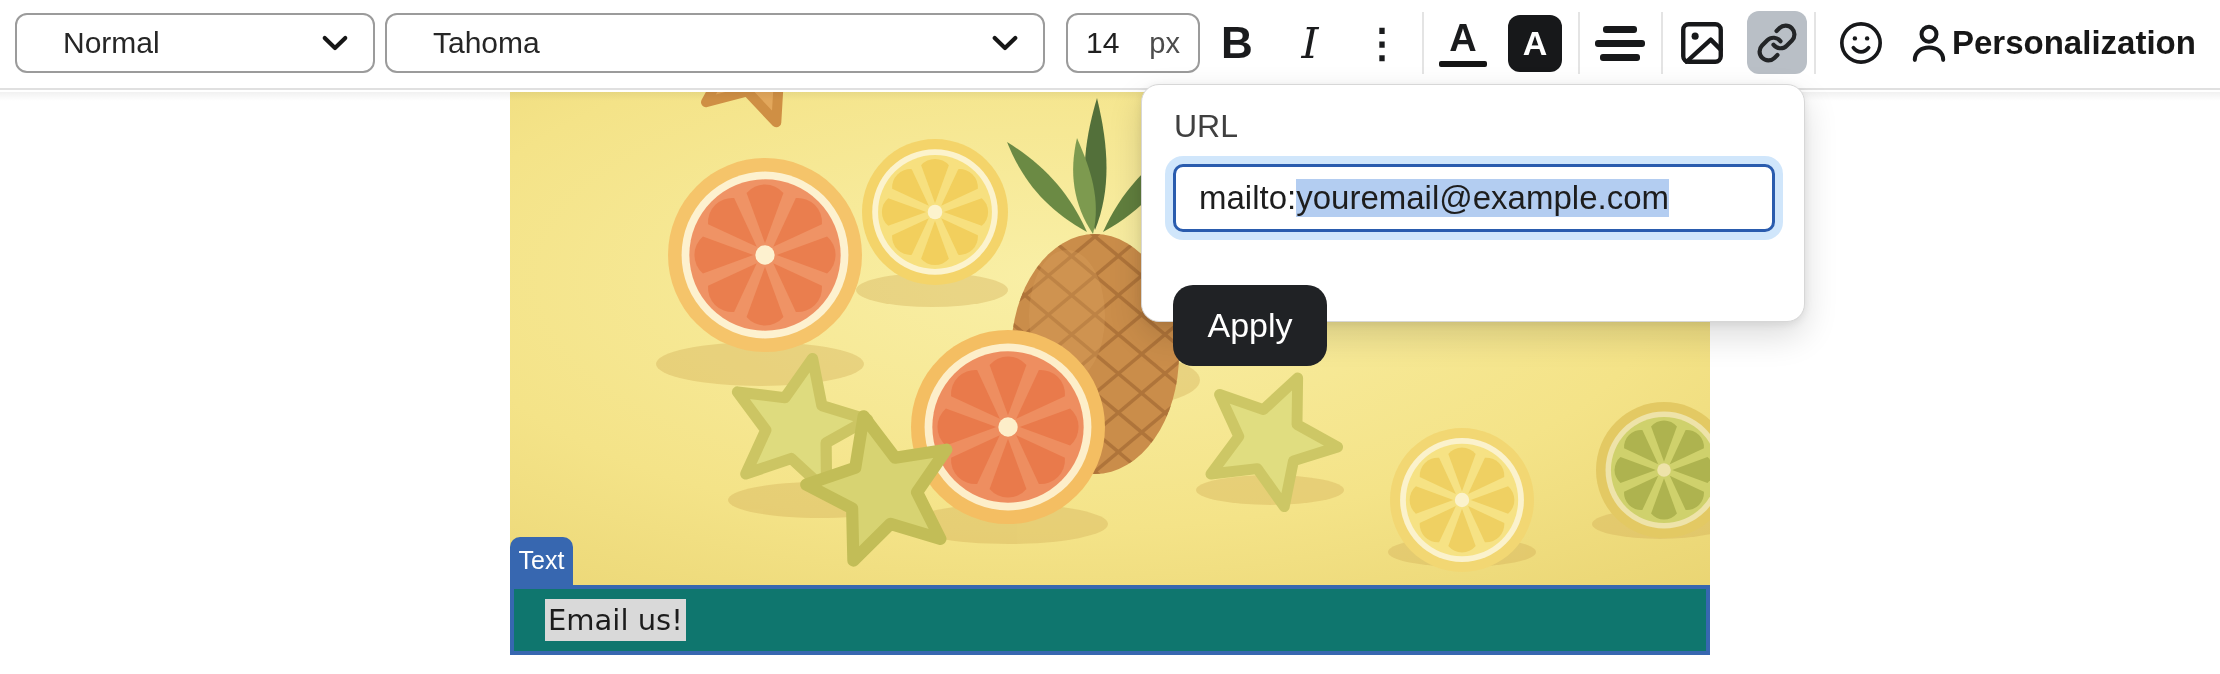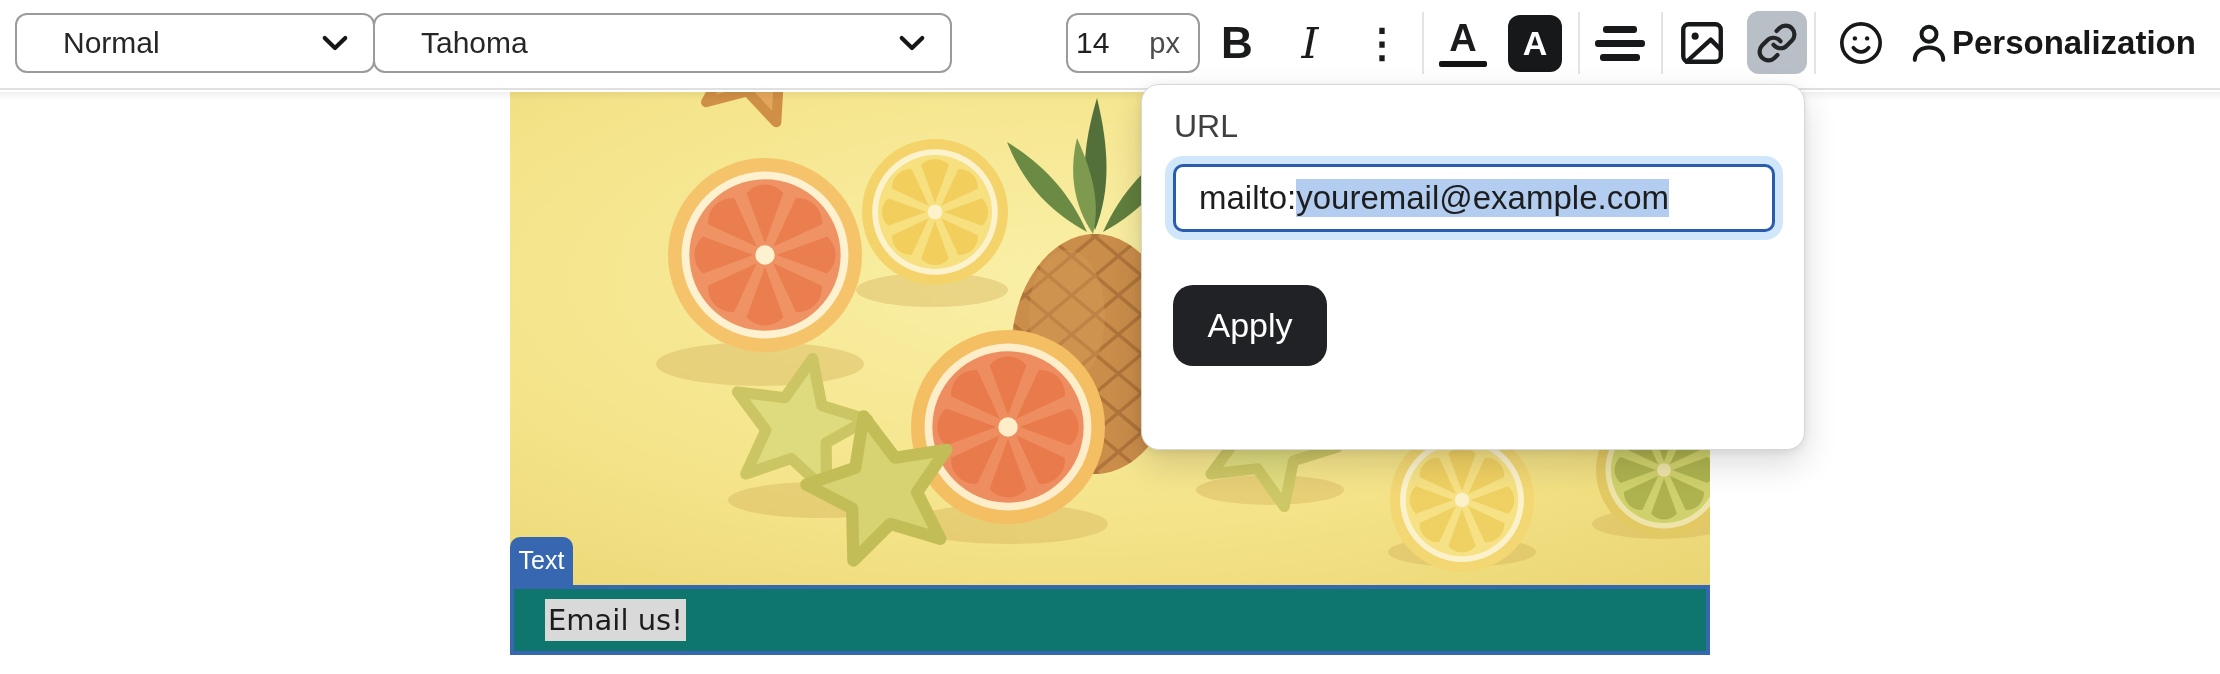--- a/index.html
+++ b/index.html
@@ -15,24 +15,24 @@
   
   .toolbar{position:absolute;left:0;top:0;width:2220px;height:90px;background:#fff;
            border-bottom:2px solid #e0e0e0;z-index:5}
   .toolbar-shadow{position:absolute;left:0;top:92px;width:2220px;height:9px;
            background:linear-gradient(to bottom,rgba(0,0,0,.055),rgba(0,0,0,0));z-index:4}
   .tb-select{position:absolute;top:13px;height:60px;border:2px solid var(--border-gray);
            border-radius:12px;background:#fff;display:flex;align-items:center;cursor:pointer}
   .tb-select .lbl{margin-left:46px;font-size:30px;color:#262626;white-space:nowrap}
   .tb-select .chev{position:absolute;right:19px;top:50%;transform:translateY(-50%);display:flex}
   #sel-paragraph{left:15px;width:360px}
-  #sel-font{left:373px;width:579px}
+  #sel-font{left:385px;width:660px}
   #size-box{position:absolute;left:1066px;top:13px;width:134px;height:60px;
            border:2px solid var(--border-gray);border-radius:12px;background:#fff;
-           display:flex;align-items:center;justify-content:space-between;padding:0 18px 0 8px}
+           display:flex;align-items:center;justify-content:space-between;padding:0 18px 0 18px}
   #size-box .val{font-size:30px;color:#202020}
   #size-box .unit{font-size:29px;color:#4c4c4c}
 
   .icon-btn{position:absolute;top:10px;height:66px;display:flex;align-items:center;
            justify-content:center;cursor:pointer;color:var(--toolbar-icon)}
   .glyph-b{font-size:44px;font-weight:800;font-family:"Liberation Sans",sans-serif}
   .glyph-i{font-size:43px;font-style:italic;font-family:"DejaVu Serif",serif;font-weight:500}
   .glyph-more{font-size:40px;font-weight:700;letter-spacing:0;line-height:1}
   .a-under{display:flex;flex-direction:column;align-items:center}
   .a-under .letter{font-size:38px;font-weight:600;line-height:1.05}
@@ -58,21 +58,21 @@
   .block-badge{position:absolute;left:510px;top:537px;width:63px;height:49px;z-index:2;
            background:var(--accent-blue);border-radius:10px 10px 0 0;display:flex;
            align-items:center;justify-content:center}
   .block-badge span{color:#fff;font-size:25px;font-weight:400;padding-bottom:2px}
   .text-block{position:absolute;left:510px;top:585px;width:1200px;height:70px;z-index:2;
            background:#0f766e;border:4px solid var(--accent-blue);display:flex;align-items:center}
   .text-block .content{margin-left:31px;font-family:"DejaVu Sans",sans-serif;font-size:29px;
            color:#1c1c1c;background:var(--text-selection-gray);padding:4px 3px}
 
   
-  .popover{position:absolute;left:1141px;top:84px;width:664px;height:366px;background:#fff;
+  .popover{position:absolute;left:1141px;top:84px;width:664px;height:238px;background:#fff;
            border:1px solid #d7d7d7;border-radius:18px;z-index:6;
            box-shadow:0 14px 34px rgba(0,0,0,.14),0 2px 8px rgba(0,0,0,.08)}
   .pop-label{position:absolute;left:32px;top:23px;font-size:32px;color:#404040}
   .pop-input{position:absolute;left:31px;top:79px;width:602px;height:68px;background:#fff;
            border:3px solid var(--focus-blue);border-radius:10px;
            box-shadow:0 0 0 8px rgba(151,199,246,.45);
            display:flex;align-items:center;padding-left:23px;font-size:33px;color:#1d1d1d;
            white-space:nowrap;overflow:hidden}
   .pop-input .sel{background:var(--selection-blue)}
   .pop-buttons{position:absolute;left:31px;top:200px;display:flex;gap:17px}

